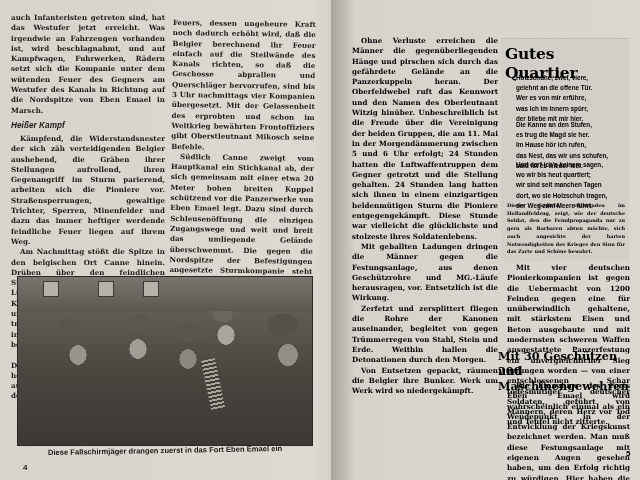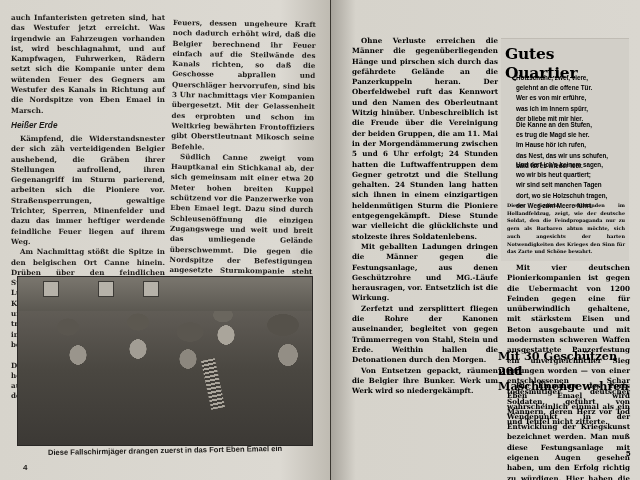--- a/index.html
+++ b/index.html
@@ -1,18 +1,18 @@
 <!DOCTYPE html>
 <html><head>
 <meta charset="utf-8">
 <style>
   html, body { margin:0; padding:0; }
   body { width:640px; height:480px; overflow:hidden; background:#3a3630; position:relative; font-family:"DejaVu Serif", serif; }
   .page { position:absolute; top:0; height:480px; background:#d9d6cf; color:#1c1a18; }
-  .page.left { left:0; width:330px; background:linear-gradient(90deg,#d7d4cc 0%,#dcd9d2 85%,#bfbbb2 100%); }
+  .page.left { left:0; width:330px; background:linear-gradient(90deg,#d7d4cc 0%,#dcd9d2 85%,#bfbbb2 100%);padding-left:40px; }
   .page.right { left:331px; width:309px; background:linear-gradient(90deg,#a8a49c 0%,#d6d3cb 8%,#dad7d0 100%); }
   .col { position:absolute; font-size:7.1px; line-height:10.3px; text-align:justify; letter-spacing:0.05px; font-family:"DejaVu Serif", serif; font-weight:bold; }
   .col p { margin:0; text-indent:9px; }
   .col p.noind { text-indent:0; }
   .col h3 { margin:3px 0 2px 0; font-size:8.2px; font-style:italic; font-family:"Liberation Sans", sans-serif; font-weight:bold; line-height:13px; }
   .photo { position:absolute; left:17px; top:276px; width:294px; height:168px; background:
      radial-gradient(ellipse 18px 14px at 50px 50px, #5a564f 60%, transparent 62%),
      radial-gradient(ellipse 18px 14px at 120px 45px, #5c5850 60%, transparent 62%),
      radial-gradient(ellipse 22px 16px at 172px 55px, #5a564f 60%, transparent 62%),
      radial-gradient(ellipse 16px 12px at 205px 38px, #6a665e 60%, transparent 62%),
@@ -34,21 +34,21 @@
   .poem div { white-space:nowrap; }
   .poem-note { position:absolute; left:507px; top:202px; width:118px; font-family:"DejaVu Serif", serif; font-weight:bold; font-size:4.9px; line-height:7.7px; text-align:justify; }
   .headline { position:absolute; left:498px; width:135px; font-family:"DejaVu Serif", serif; font-weight:bold; font-size:11.3px; line-height:15px; }
 </style>
 </head>
 <body>
 
 <div class="page left">
   <div class="col" style="left:11px;top:13px;width:154px;">
     <p class="noind">auch Infanteristen getreten sind, hat das Westufer jetzt erreicht. Was irgendwie an Fahrzeugen vorhanden ist, wird beschlagnahmt, und auf Kampfwagen, Fuhrwerken, Rädern setzt sich die Kompanie unter dem wütenden Feuer des Gegners am Westufer des Kanals in Richtung auf die Nordspitze von Eben Emael in Marsch.</p>
-    <h3>Heißer Erde</h3>
+    <h3>Heißer Kampf</h3>
     <p>Kämpfend, die Widerstandsnester der sich zäh verteidigenden Belgier aushebend, die Gräben ihrer Stellungen aufrollend, ihren Gegenangriff im Sturm parierend, arbeiten sich die Pioniere vor. Straßensperrungen, gewaltige Trichter, Sperren, Minenfelder und dazu das immer heftiger werdende feindliche Feuer liegen auf ihrem Weg.</p>
     <p>Am Nachmittag stößt die Spitze in den belgischen Ort Canne hinein. Drüben über den feindlichen Stellungen sind die Kameraden der Luftlandetruppen sichtbar, die nach Kräften das Vorgehen der Pioniere unterstützen. Durch Funkverbindung treten die beiden deutschen Gruppen in Verbindung, zwischen ihnen befinden sich die Belgier.</p>
     <p>Inzwischen ist es dunkel geworden. Der Feind läßt Leuchtkugeln hochgehen und Scheinwerfer aufblitzen, heiß und pausenlos geht der Kampf weiter. Trotz des heftigen</p>
   </div>
   <div class="col" style="left:173px;top:18px;width:143px;transform:rotate(0.8deg);transform-origin:left top;">
     <p class="noind">Feuers, dessen ungeheure Kraft noch dadurch erhöht wird, daß die Belgier berechnend ihr Feuer einfach auf die Steilwände des Kanals richten, so daß die Geschosse abprallen und Querschläger hervorrufen, sind bis 3 Uhr nachmittags vier Kompanien übergesetzt. Mit der Gelassenheit des erprobten und schon im Weltkrieg bewährten Frontoffiziers gibt Oberstleutnant Mikosch seine Befehle.</p>
     <p>Südlich Canne zweigt vom Hauptkanal ein Stichkanal ab, der sich gemeinsam mit einer etwa 20 Meter hohen breiten Kuppel schützend vor die Panzerwerke von Eben Emael legt. Dazu sind durch Schleusenöffnung die einzigen Zugangswege und weit und breit das umliegende Gelände überschwemmt. Die gegen die Nordspitze der Befestigungen angesetzte Sturmkompanie steht vor einem neuen, unüberwindlich scheinenden Hindernis.</p>
     <h3>Vereinigt</h3>
     <p>Drüben aber, auf den Kuppeln des Forts, warten die Kameraden der Luftwaffe. Es muß ein Weg gefunden werden.</p>
     <p>In dieser Lage reift in dem Oberfeldwebel Portsteffen ein verwegener Plan. Mit 50 ausgesuchten Männern schafft er die durch Beschuß teilweise beschädigten Schlauchboote heran, macht sie flott und setzt, kaltblütig</p>

